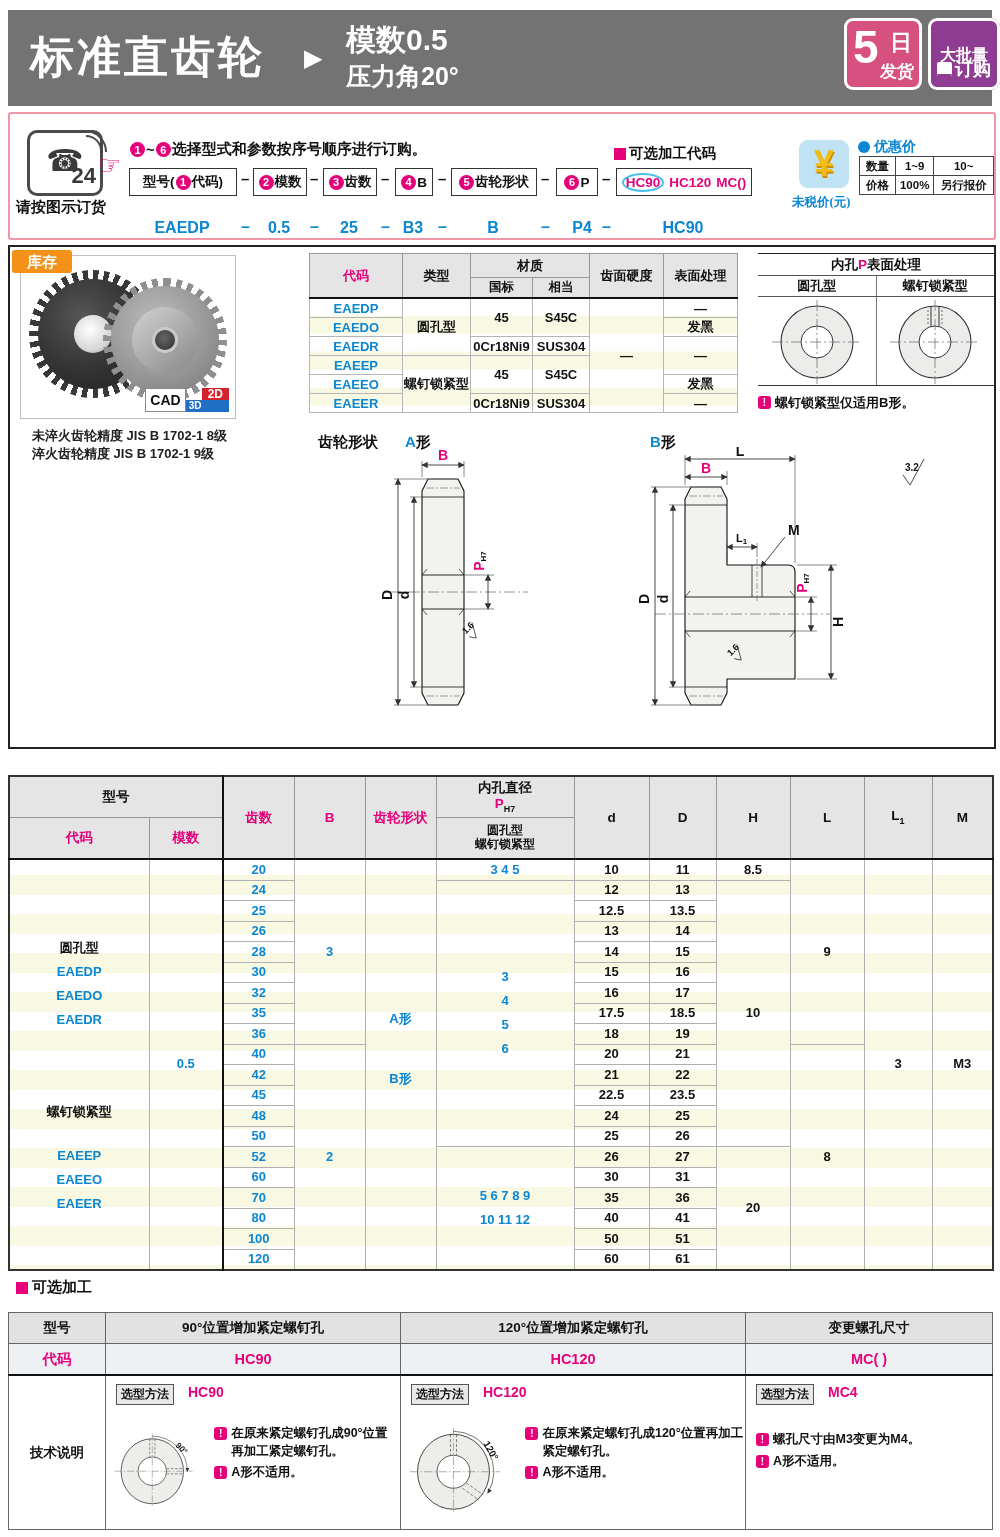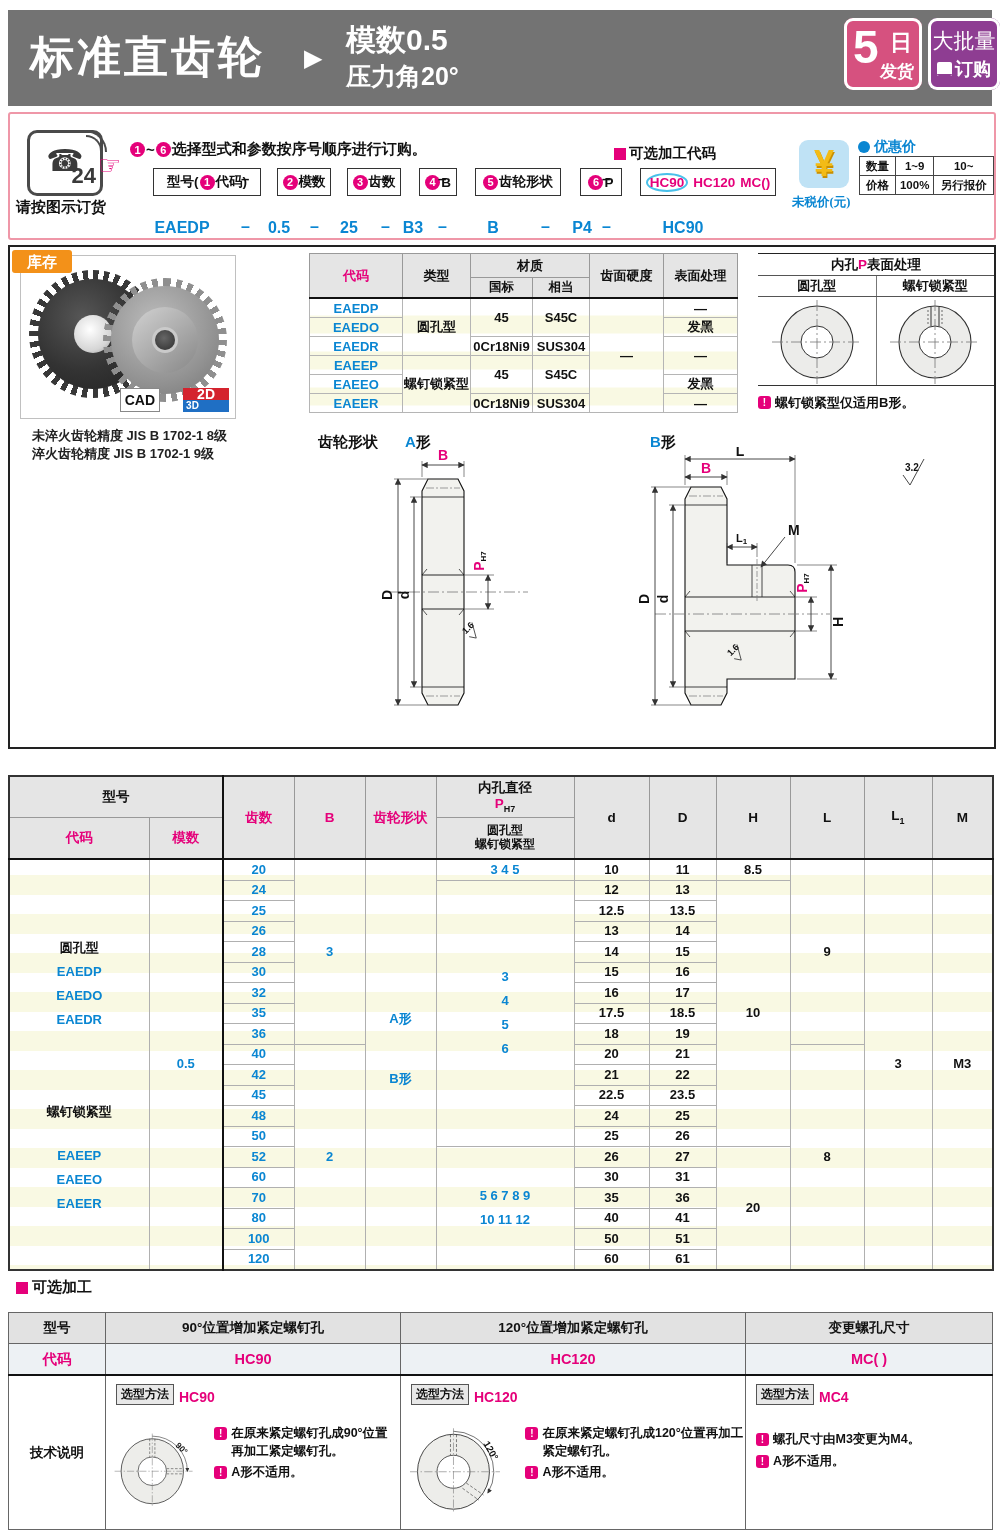--- a/index.html
+++ b/index.html
@@ -12,40 +12,40 @@
   .hdr-title{position:absolute;left:22px;top:18px;font-size:44px;font-weight:bold;color:#fff;letter-spacing:3px;}
   .hdr-arrow{position:absolute;left:296px;top:34px;font-size:24px;color:#fff;}
   .hdr-mod{position:absolute;left:338px;top:10px;font-size:30px;font-weight:bold;color:#fff;}
   .hdr-ang{position:absolute;left:338px;top:50px;font-size:25px;font-weight:bold;color:#fff;}
   .badge{position:absolute;top:8px;height:72px;border-radius:9px;box-shadow:inset 0 0 0 3px #fff;color:#fff;}
   .b-ship{left:836px;width:78px;background:#d6517f;}
   .b-ship .n{position:absolute;left:9px;top:2px;font-size:46px;font-weight:bold;}
   .b-ship .u{position:absolute;right:10px;top:10px;font-size:22px;font-weight:bold;}
   .b-ship .w{position:absolute;right:8px;bottom:7px;font-size:17px;font-weight:bold;}
   .b-bulk{left:920px;width:72px;background:#8e3d92;}
-  .b-bulk .t{position:absolute;top:9px;width:100%;text-align:center;font-size:21px;font-weight:normal;}
+  .b-bulk .t{position:absolute;top:27px;width:100%;text-align:center;font-size:16px;font-weight:bold;}
   .b-bulk .row{position:absolute;bottom:9px;left:0;width:100%;display:flex;justify-content:center;align-items:center;gap:3px;}
   .b-bulk .w{font-size:18px;font-weight:bold;}
   .form-ic{display:inline-block;width:15px;height:14px;background:#fff;border-radius:2px;
            box-shadow:inset 0 -9px 0 -7px #8e3d92, inset 0 -5px 0 -4px #fff;}
 
   
   .order{position:absolute;left:8px;top:112px;width:984px;height:124px;border:2px solid #ef97a8;border-radius:3px;background:#fff;}
   .phone{position:absolute;left:17px;top:16px;width:70px;height:60px;border:3px solid #4a4a4a;border-radius:10px;text-align:center;}
   .phone .ph{font-size:30px;color:#3a3a3a;line-height:56px;}
   .phone .n24{position:absolute;right:4px;bottom:4px;font-size:22px;font-weight:bold;color:#3a3a3a;}
   .phone .wave{position:absolute;right:-2px;top:2px;width:14px;height:14px;border:0 solid #4a4a4a;border-top-width:2.5px;border-right-width:2.5px;border-radius:0 100% 0 0;}
   .phone .wave.w2{right:-7px;top:-3px;width:20px;height:20px;}
   .ph-cap{position:absolute;left:6px;top:84px;width:110px;font-size:15px;font-weight:bold;}
   .hand{position:absolute;left:88px;top:36px;font-size:26px;color:#e5007a;font-weight:bold;}
   .instr{position:absolute;left:120px;top:26px;font-size:15px;font-weight:bold;display:flex;align-items:center;gap:1px;}
   .cnum{display:inline-flex;width:15px;height:15px;border-radius:50%;background:#e5007a;color:#fff;
         font-size:11px;font-weight:bold;align-items:center;justify-content:center;flex:0 0 auto;}
   .pn-box{position:absolute;top:54px;height:26px;border:1px solid #333;background:#fff;
-          display:flex;align-items:center;justify-content:center;gap:1px;font-size:13.5px;font-weight:bold;margin-left:24px;}
+          display:flex;align-items:center;justify-content:center;gap:1px;font-size:13.5px;font-weight:bold;}
   .pn-dash{position:absolute;top:56px;font-size:15px;font-weight:bold;}
   .opt-lab{position:absolute;left:604px;top:30px;font-size:14.5px;font-weight:bold;display:flex;align-items:center;gap:3px;}
   .sq{display:inline-block;width:12px;height:12px;background:#e5007a;}
   .box-codes{gap:5px;color:#e5007a;}
   .circ-hc{border:2px solid #49c0ea;border-radius:50%;padding:0 2px;}
   .ex-val{position:absolute;top:104px;height:20px;display:flex;align-items:center;justify-content:center;
           color:#0a86d2;font-size:16px;font-weight:bold;}
   .ex-dash{position:absolute;top:104px;color:#0a86d2;font-size:16px;font-weight:bold;}
   .yen{position:absolute;left:789px;top:26px;width:50px;height:48px;background:#bfe2f5;border-radius:9px;
        text-align:center;line-height:48px;font-size:36px;font-weight:bold;color:#f3bb16;text-shadow:1px 2px 0 #c98f00;}
@@ -64,24 +64,24 @@
       background:repeating-conic-gradient(#383838 0deg 5.2deg,rgba(0,0,0,0) 5.2deg 10.3deg);}
   .g1 .disc{position:absolute;inset:9px;border-radius:50%;background:radial-gradient(circle at 40% 35%,#565656,#333 55%,#222);}
   .g1 .bore{position:absolute;left:45px;top:45px;width:38px;height:38px;border-radius:50%;
             background:radial-gradient(circle at 42% 38%,#fff,#d5d5d5 65%,#8f8f8f);}
   .g2{position:absolute;left:82px;top:22px;width:124px;height:124px;border-radius:50%;z-index:2;
       background:repeating-conic-gradient(#8f8f8f 0deg 5.6deg,rgba(0,0,0,0) 5.6deg 11.2deg);}
   .g2 .disc{position:absolute;inset:8px;border-radius:50%;background:radial-gradient(circle at 42% 35%,#bdbdbd,#949494 60%,#767676);}
   .g2 .hub{position:absolute;left:29px;top:29px;width:66px;height:66px;border-radius:50%;background:linear-gradient(140deg,#d2d2d2,#878787);}
   .g2 .bore{position:absolute;left:52px;top:52px;width:20px;height:20px;border-radius:50%;
             background:radial-gradient(circle at 45% 40%,#666,#2e2e2e);box-shadow:0 0 0 3px #cacaca;}
-  .cad{position:absolute;right:6px;bottom:6px;display:flex;align-items:stretch;z-index:5;gap:23px;}
+  .cad{position:absolute;right:6px;bottom:6px;display:flex;align-items:stretch;z-index:5;}
   .cad-txt{border:1px solid #888;background:#fff;font-size:14px;font-weight:bold;padding:1px 4px;display:flex;align-items:center;}
   .cad-col{display:flex;flex-direction:column;}
-  .cad-2d{background:#d4232e;color:#fff;font-size:14px;font-weight:bold;padding:0 14px;line-height:12px;}
+  .cad-2d{background:#d4232e;color:#fff;font-size:12px;font-weight:bold;padding:0 6px;line-height:12px;margin-left:16px;}
   .cad-3d{background:#1f6fc4;color:#fff;font-size:10px;font-weight:bold;padding:0 3px;line-height:12px;}
   .prec{position:absolute;left:22px;font-size:13px;font-weight:bold;color:#222;}
 
   
   .mat{position:absolute;left:299px;top:6px;width:428px;border-collapse:collapse;table-layout:fixed;
        background-image:repeating-linear-gradient(to bottom,#fff 0 18px,#f9f9e3 18px 36px);background-position:0 44px;}
   .mat th{background:#e5e5e5;border:1px solid #999;font-size:13px;font-weight:bold;padding:0;}
   .mat .hr1 th{height:23px;}
   .mat .hr2 th{height:19px;font-size:12.5px;}
   .mat td{border:1px solid #b5b5b5;font-size:13px;font-weight:bold;text-align:center;height:18px;padding:0;background:transparent;}
@@ -128,21 +128,21 @@
   .sub7{font-size:9px;font-weight:bold;}
 
   
   .opt-title{position:absolute;left:16px;top:1278px;font-size:15px;font-weight:bold;display:flex;align-items:center;gap:4px;}
   .opt{position:absolute;left:8px;top:1312px;width:984px;border-collapse:collapse;table-layout:fixed;border:1.5px solid #444;}
   .opt td{border:1px solid #666;padding:0;text-align:center;}
   .opt .hrow td{background:#e2e2e2;font-size:13.5px;font-weight:bold;height:30px;}
   .opt .crow td{background:#edf1f4;font-size:14.5px;font-weight:bold;height:30px;border-bottom:2px solid #111;}
   .opt .trow td{background:#fff;height:152px;vertical-align:top;text-align:left;}
   .opt .trow td.lab{vertical-align:middle;text-align:center;font-size:13.5px;font-weight:bold;}
-  .mline{display:flex;align-items:flex-end;gap:5px;margin:8px 0 2px 10px;}
+  .mline{display:flex;align-items:flex-start;gap:14px;margin:8px 0 2px 10px;}
   .mbox{border:1px solid #555;background:#e8e8e8;font-size:12px;font-weight:bold;padding:1px 4px;}
   .mcode{color:#e5007a;font-size:14px;font-weight:bold;}
   .tflex{display:flex;align-items:flex-start;gap:6px;margin-left:6px;}
   .notes{display:flex;flex-direction:column;gap:4px;margin-top:18px;}
   .notes .note-line{font-size:12.5px;}
 </style>
 </head>
 <body>
 
 <div class="page">

